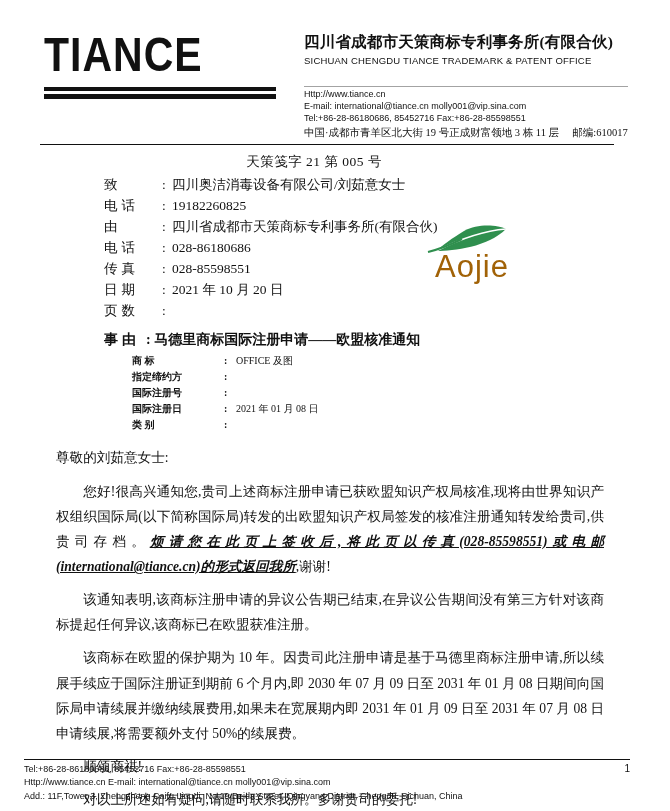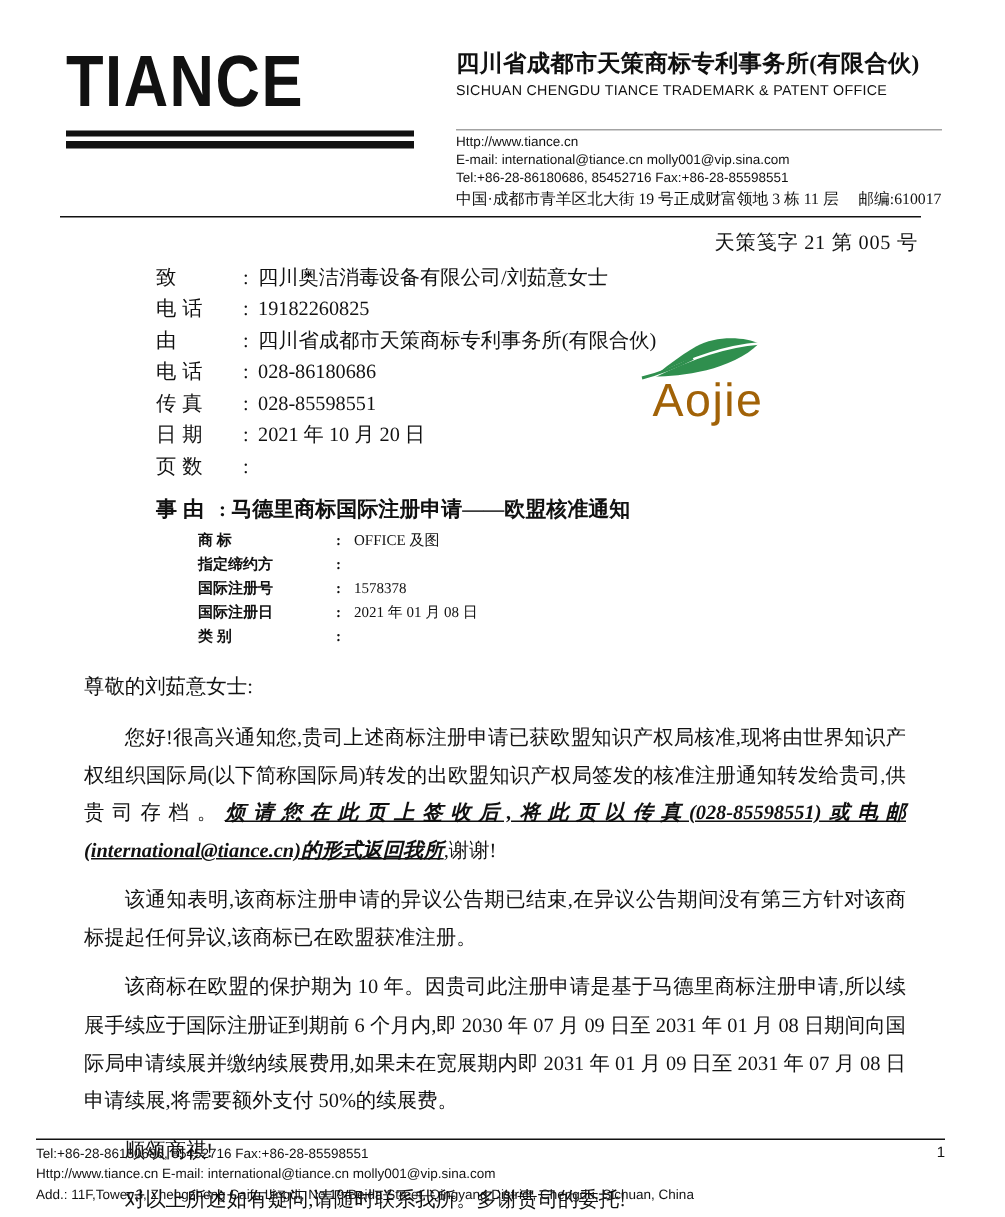--- a/index.html
+++ b/index.html
@@ -93,21 +93,21 @@
     margin-top: 3px;
     white-space: nowrap;
   }
   .rule-under-head {
     border-bottom: 1.4px solid #111;
     margin: 4px 24px 0 24px;
   }
 
   
   .docno {
-    text-align: right;
+    text-align: center;
     font-size: 13.5px;
     padding: 8px 26px 0 0;
     letter-spacing: 0.5px;
   }
 
   
   .meta {
     margin: 4px 0 0 0;
     padding: 0 24px 0 88px;
     position: relative;
@@ -314,21 +314,20 @@
       <div class="mark-colon">:</div>
       <div class="mark-value">OFFICE 及图</div>
     </div>
     <div class="mark-row">
       <div class="mark-label">指定缔约方</div>
       <div class="mark-colon">:</div>
     </div>
     <div class="mark-row">
       <div class="mark-label">国际注册号</div>
       <div class="mark-colon">:</div>
-      <div class="mark-value">1578378</div>
     </div>
     <div class="mark-row">
       <div class="mark-label">国际注册日</div>
       <div class="mark-colon">:</div>
       <div class="mark-value">2021 年 01 月 08 日</div>
     </div>
     <div class="mark-row">
       <div class="mark-label">类  别</div>
       <div class="mark-colon">:</div>
     </div>

